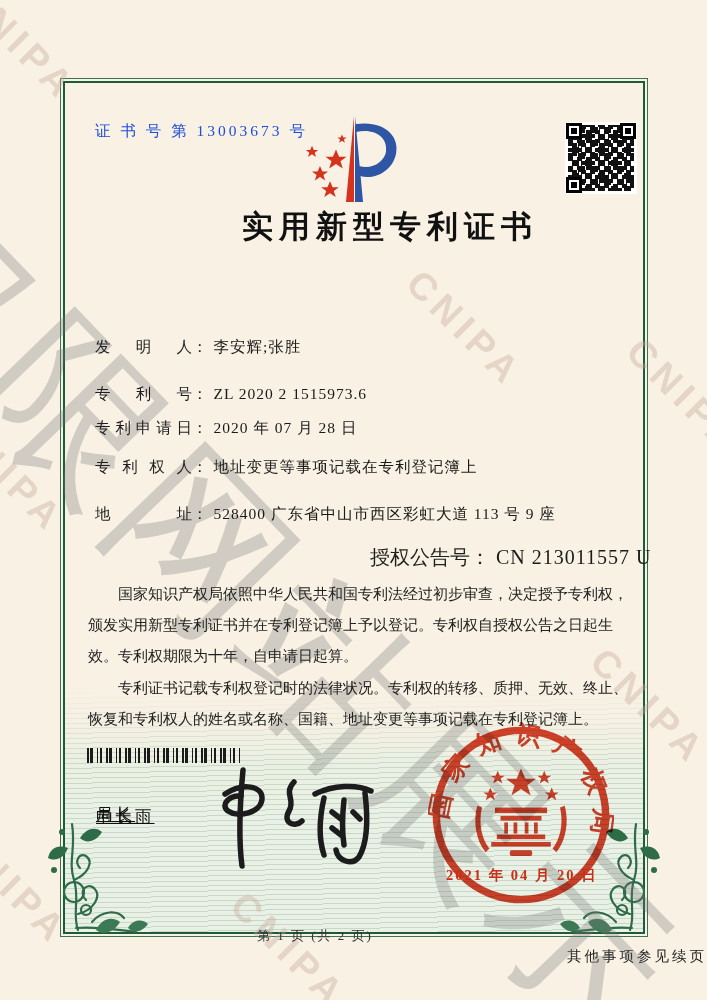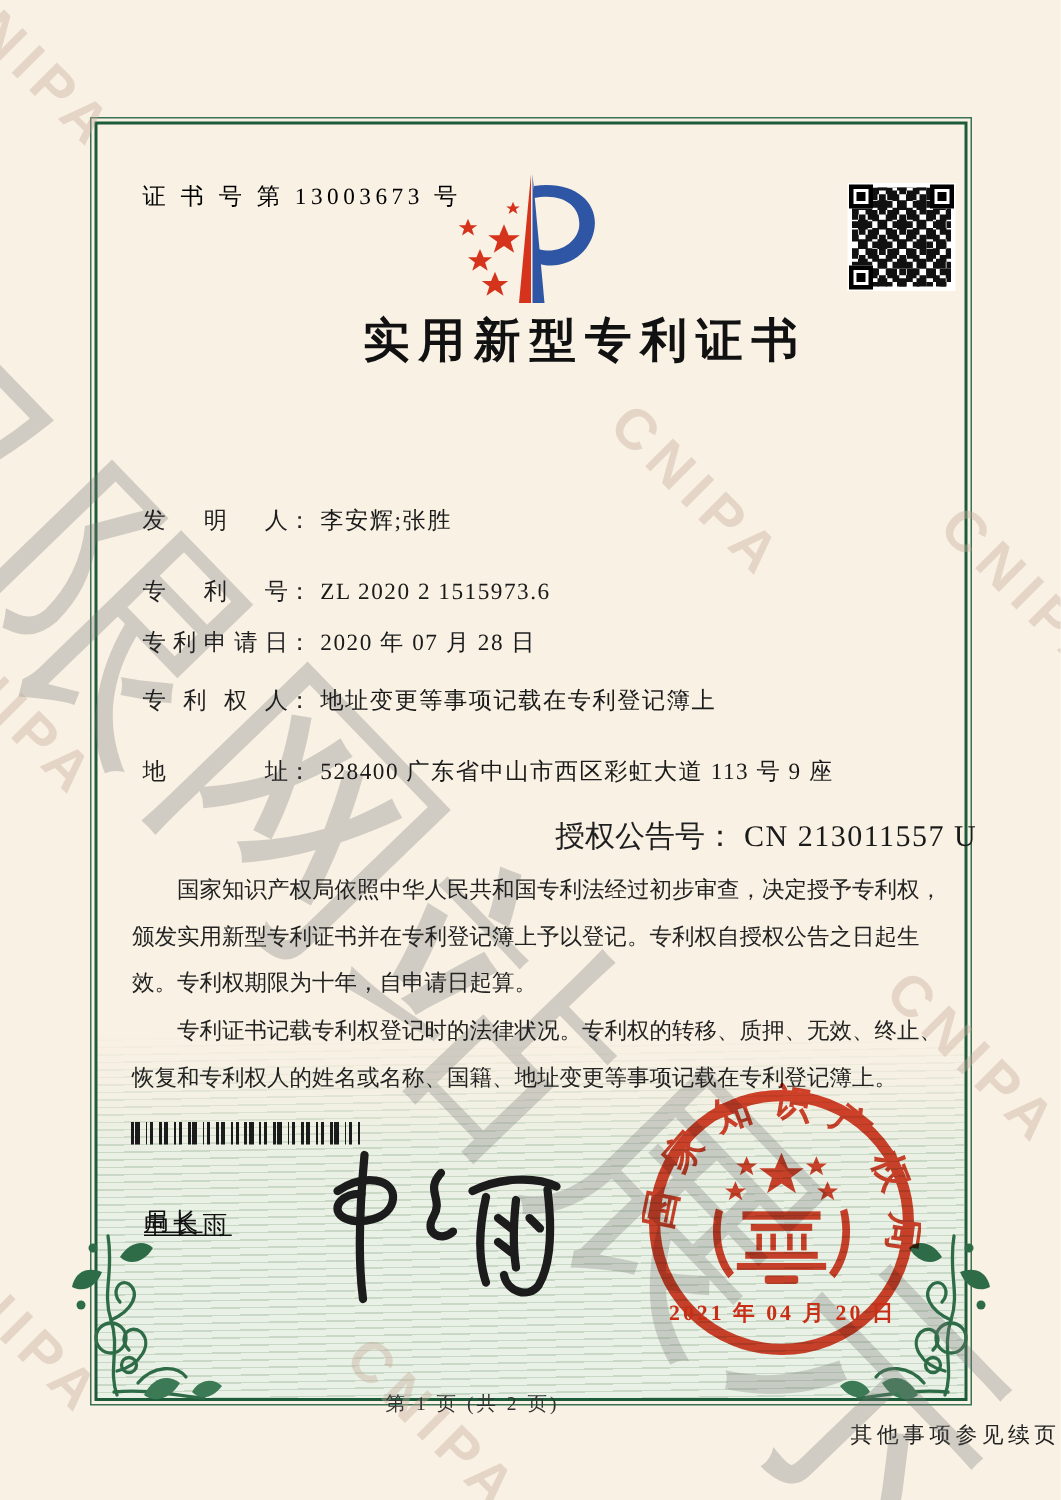--- a/index.html
+++ b/index.html
@@ -23,21 +23,21 @@
   }
   
   .wm{position:absolute;z-index:2;pointer-events:none;white-space:nowrap;
     transform-origin:0 0;font-family:"Liberation Sans","DejaVu Sans",sans-serif;}
   .wm-big{left:-30px;top:140px;transform:rotate(46deg);font-size:172px;
     letter-spacing:10px;color:rgba(120,120,120,.30);font-weight:400;}
   .wm-cnipa{transform:rotate(45deg);font-size:38px;font-weight:700;
     letter-spacing:6px;color:rgba(198,168,152,.38);}
   
   .content{position:absolute;inset:0;z-index:3;}
-  .cert-no{position:absolute;left:95px;top:121px;font-size:15.5px;letter-spacing:3px;color:#000000;}
+  .cert-no{position:absolute;left:95px;top:121px;font-size:15.5px;letter-spacing:3px;color:#1d4ed8;}
   .logo{position:absolute;left:292px;top:110px;}
   .qr{position:absolute;left:565px;top:122px;width:72px;height:72px;background:#fff;}
   .qr-mod{position:absolute;inset:3px;
     background:
       repeating-conic-gradient(#111 0 25%, transparent 0 50%) 0 0/ 9px 9px,
       repeating-conic-gradient(#111 0 25%, transparent 0 50%) 4px 2px/ 13px 13px;}
   .qr-f{position:absolute;width:16px;height:16px;border:3px solid #000;background:#fff;box-sizing:border-box;}
   .qr-f::after{content:"";position:absolute;inset:2px;background:#000;}
   .qr-f.tl{left:1px;top:1px}.qr-f.tr{right:1px;top:1px}.qr-f.bl{left:1px;bottom:1px}
   .title{position:absolute;left:60px;top:206px;width:660px;text-align:center;

